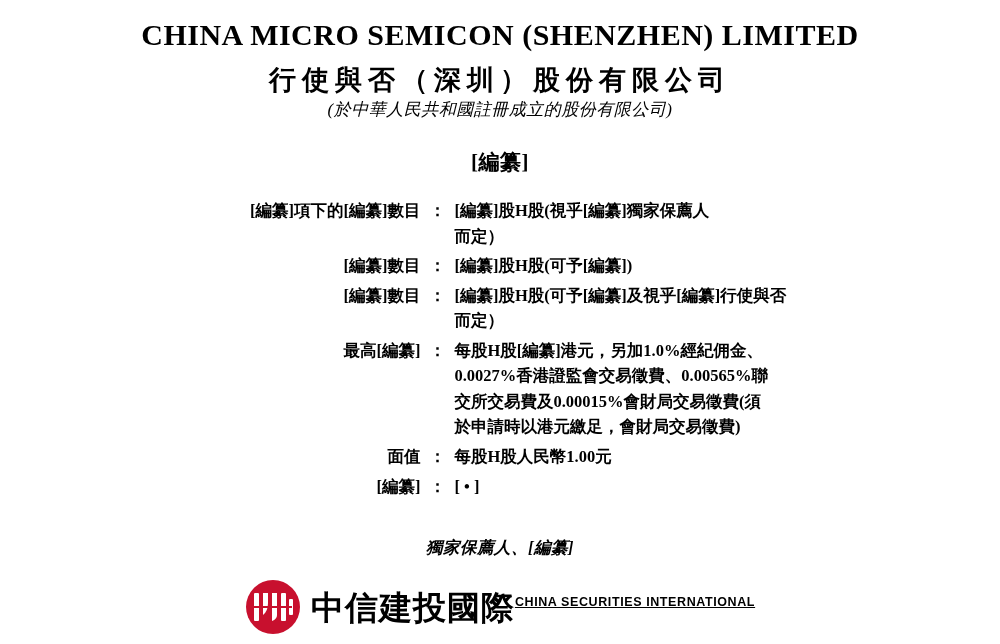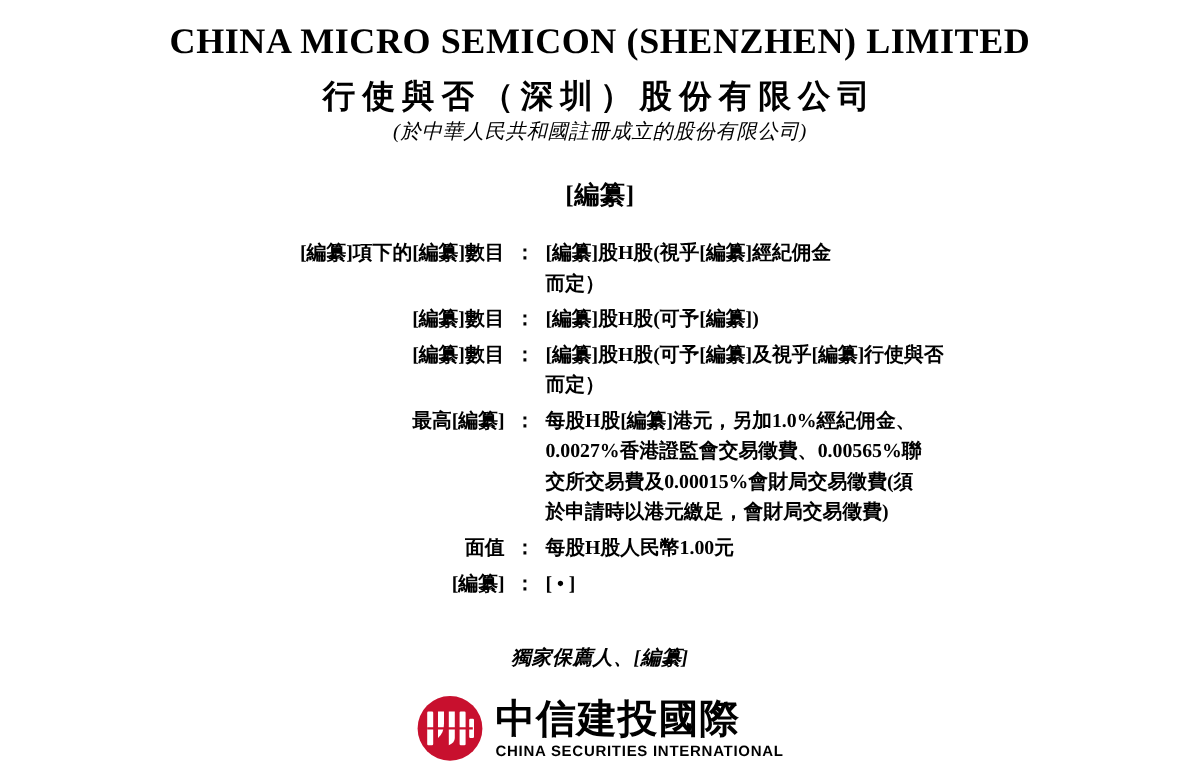--- a/index.html
+++ b/index.html
@@ -113,38 +113,39 @@
     gap: 10px;
   }
   .logo-mark {
     width: 56px;
     height: 56px;
     position: relative;
     flex: 0 0 auto;
   }
   .logo-text {
     display: flex;
-    flex-direction: column;
+    flex-direction: row;
     align-items: flex-start;
     line-height: 1;
   }
   .logo-text-zh {
     font-family: "Liberation Sans", "DejaVu Sans", sans-serif;
     font-weight: bold;
     font-size: 33px;
     letter-spacing: 1px;
     color: #000000;
   }
   .logo-text-en {
     font-family: "Liberation Sans", "DejaVu Sans", sans-serif;
     font-weight: bold;
     font-size: 12.5px;
     letter-spacing: 0.6px;
     color: #000000;
     margin-top: 5px;
+    text-decoration: underline;
   }
 </style>
 </head>
 <body>
 
 <div class="page">
 
   <div class="title-en">CHINA MICRO SEMICON (SHENZHEN) LIMITED</div>
 
   <div class="title-zh">行使與否（深圳）股份有限公司</div>
@@ -152,21 +153,21 @@
   <div class="subtitle-zh">(於中華人民共和國註冊成立的股份有限公司)</div>
 
   <div class="offer-word">[編纂]</div>
 
   <div class="terms">
 
     <div class="term-row">
       <div class="term-label">[編纂]項下的[編纂]數目</div>
       <div class="term-colon">：</div>
       <div class="term-value">
-        <span class="line">[編纂]股H股(視乎[編纂]經紀佣金</span>
+        <span class="line">[編纂]股H股(視乎[編纂]獨家保薦人</span>
         <span class="line">而定）</span>
       </div>
     </div>
 
     <div class="term-row">
       <div class="term-label">[編纂]數目</div>
       <div class="term-colon">：</div>
       <div class="term-value">
         <span class="line">[編纂]股H股(可予[編纂])</span>
       </div>

